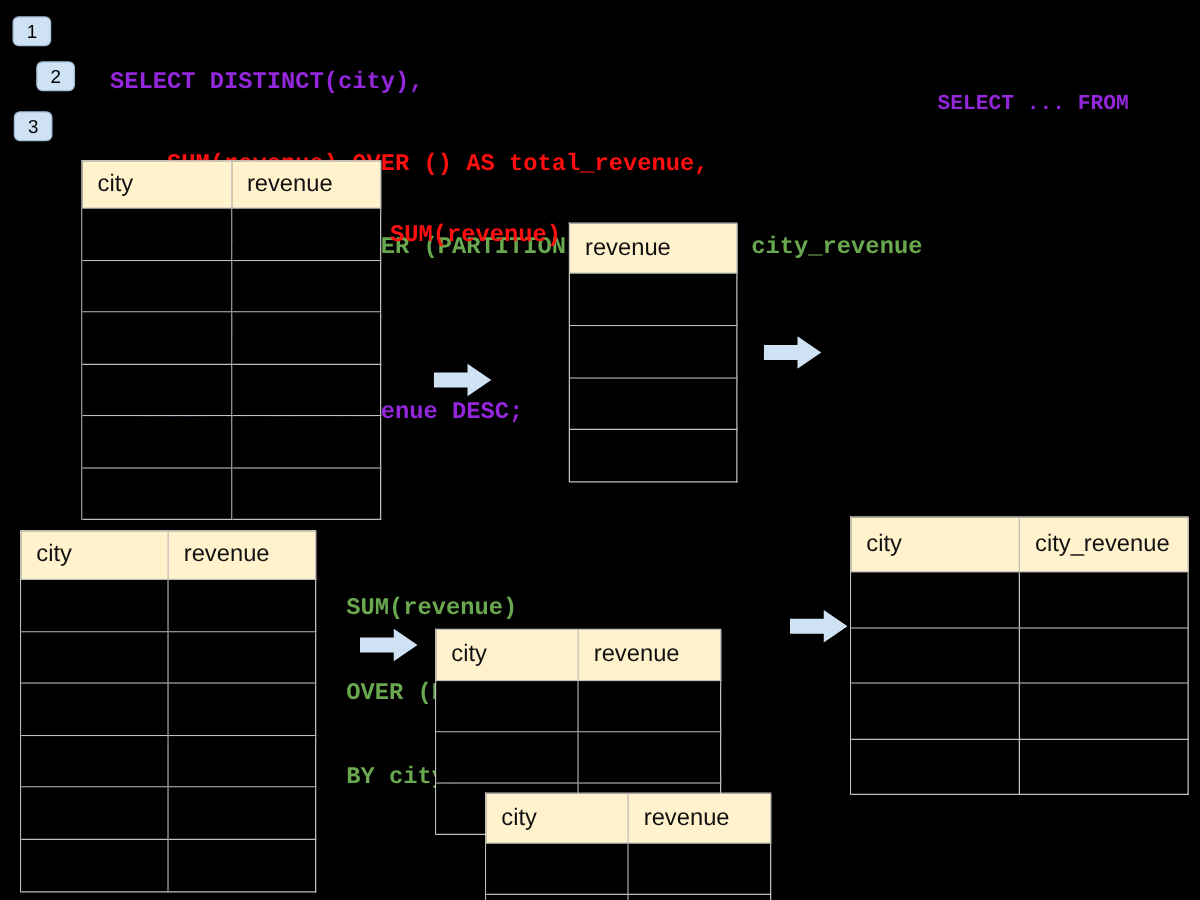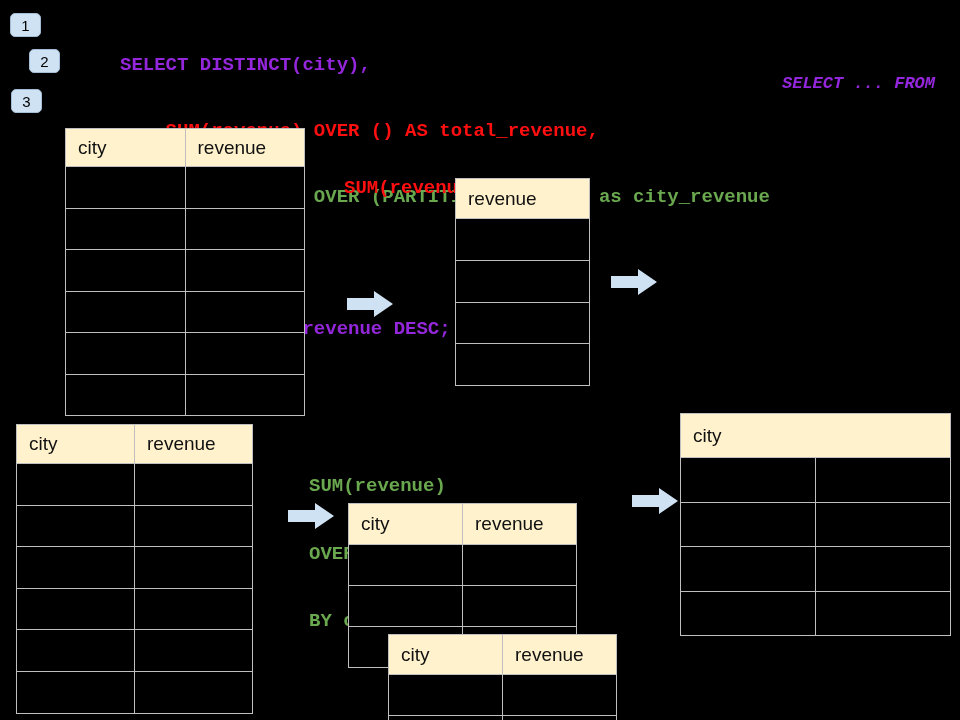--- a/index.html
+++ b/index.html
@@ -4,27 +4,27 @@
 <style>
   html,body{margin:0;padding:0;}
   body{
     width:960px;height:720px;background:#000;
     position:relative;overflow:hidden;
     font-family:"Liberation Sans",sans-serif;
   }
   *{box-sizing:border-box;}
 
   
-  .mono{font-family:"Liberation Mono",monospace;font-weight:bold;white-space:pre;margin-left:32px;}
+  .mono{font-family:"Liberation Mono",monospace;font-weight:bold;white-space:pre;}
   .c-purple{color:var(--purple);}
   .c-red{color:var(--red);}
   .c-green{color:var(--green);}
 
   .sql-code{position:absolute;left:88px;top:10px;font-size:19px;line-height:22px;}
-  .side-note{position:absolute;left:750px;top:31px;font-size:17px;line-height:21px;font-style:italic;}
+  .side-note{position:absolute;left:750px;top:31px;font-size:17px;line-height:21px;}
   .label-total{position:absolute;left:312px;top:133px;font-size:19px;line-height:22px;}
   .label-partition{position:absolute;left:277px;top:430px;font-size:19px;line-height:22.5px;}
 
   
   .badge{
     position:absolute;width:31px;height:24px;
     background:var(--badge_fill);border:1px solid #a3bdd6;border-radius:5px;
     display:flex;align-items:center;justify-content:center;
     font-size:15px;color:#000;
   }
@@ -214,20 +214,21 @@
     </div>
     <div class="tr">
       <div class="td"></div>
       <div class="td"></div>
     </div>
   </div>
 
 <div class="tbl tbl-result">
   <div class="tr th">
     <div class="td">city</div>
+    <div class="td">city_revenue</div>
   </div>
 <div class="tr">
       <div class="td"></div>
       <div class="td"></div>
     </div>
     <div class="tr">
       <div class="td"></div>
       <div class="td"></div>
     </div>
     <div class="tr">

